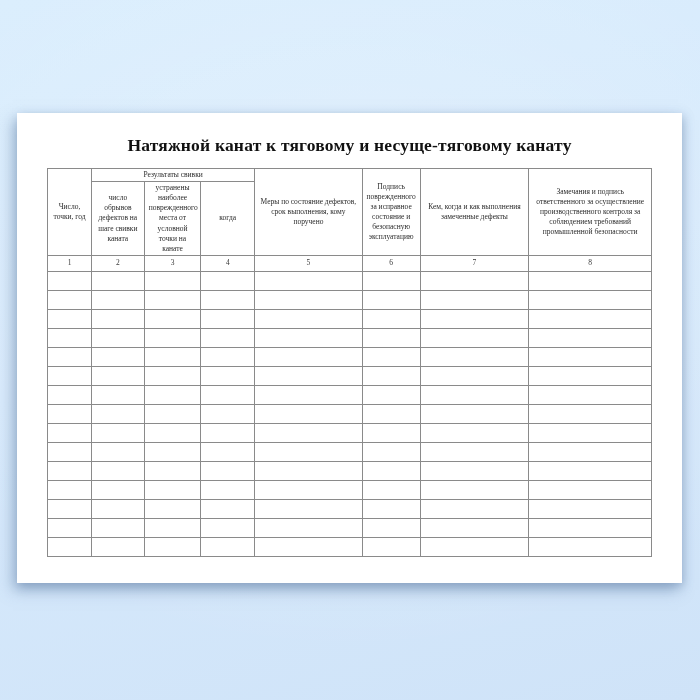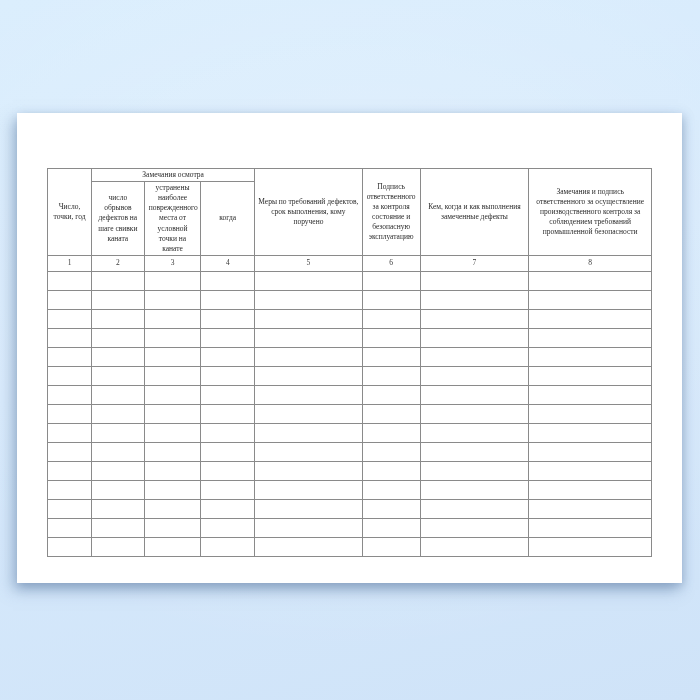--- a/index.html
+++ b/index.html
@@ -72,38 +72,39 @@
   tr.row-group td { padding: 0 2px; }
   tr.row-sub { height: 64px; }
   tr.row-nums { height: 16px; }
   tr.row-nums td { color: #3a3a3a; }
   tbody.body-rows tr { height: 19px; }
 </style>
 </head>
 <body>
 
 <div class="paper">
+  <h1 class="doc-title">Натяжной канат к тяговому и несуще-тяговому канату</h1>
 
   <table class="log-table">
     <colgroup>
       <col style="width:7.3%">
       <col style="width:8.7%">
       <col style="width:9.4%">
       <col style="width:8.9%">
       <col style="width:17.8%">
       <col style="width:9.6%">
       <col style="width:18.0%">
       <col style="width:20.3%">
     </colgroup>
     <thead>
       <tr class="row-group">
         <td rowspan="2">Число, точки, год</td>
-        <td colspan="3">Замечания осмотра</td>
-        <td rowspan="2">Меры по требований дефектов, срок выполнения, кому поручено</td>
-        <td rowspan="2">Подпись ответственного за контроля состояние и безопасную эксплуатацию</td>
+        <td colspan="3">Результаты свивки</td>
+        <td rowspan="2">Меры по состояние дефектов, срок выполнения, кому поручено</td>
+        <td rowspan="2">Подпись поврежденного за исправное состояние и безопасную эксплуатацию</td>
         <td rowspan="2">Кем, когда и как выполнения замеченные дефекты</td>
         <td rowspan="2">Замечания и подпись ответственного за осуществление производственного контроля за соблюдением требований промышленной безопасности</td>
       </tr>
       <tr class="row-sub">
         <td>число обрывов дефектов на шаге свивки каната</td>
         <td>устранены наиболее поврежденного места от условной точки на канате</td>
         <td>когда</td>
       </tr>
       <tr class="row-nums">
         <td>1</td>

